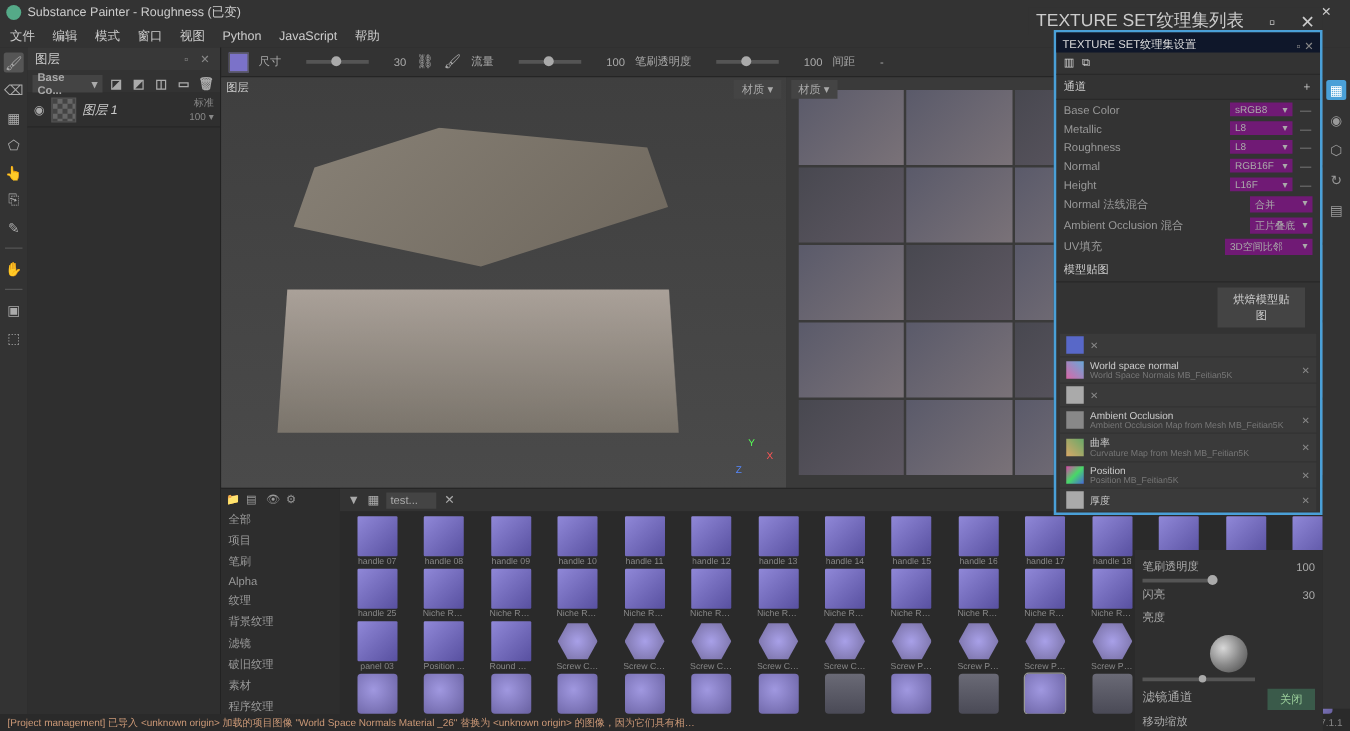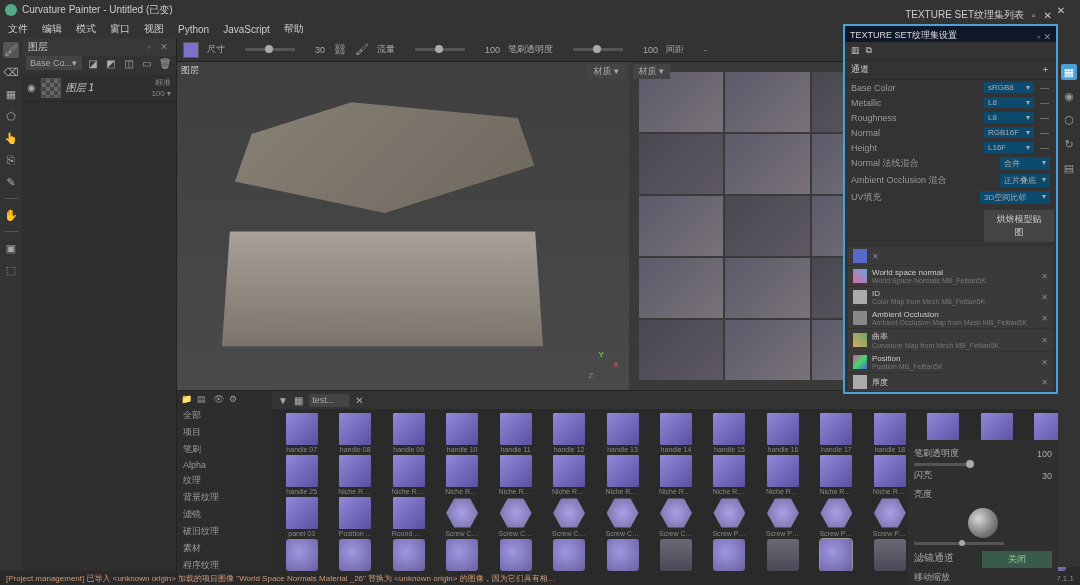--- a/index.html
+++ b/index.html
@@ -13,21 +13,21 @@
 .menubar span { cursor: pointer; }
 .main { display: flex; height: 547px; }
 .left-tools { width: 22px; background: #333; display: flex; flex-direction: column; align-items: center; padding-top: 4px; gap: 6px; }
 .left-tools .tool { width: 16px; height: 16px; display: flex; align-items: center; justify-content: center; color: #aaa; font-size: 11px; }
 .left-tools .tool.active { background: #555; border-radius: 2px; }
 .left-tools .sep { width: 14px; height: 1px; background: #555; margin: 2px 0; }
 .layers-panel { width: 155px; background: #2f2f2f; border-right: 1px solid #222; }
 .panel-header { height: 18px; background: #383838; display: flex; align-items: center; padding: 0 6px; font-size: 10px; color: #ccc; justify-content: space-between; }
 .panel-header .btns { display: flex; gap: 3px; }
 .panel-header .hbtn { width: 12px; height: 12px; color: #888; font-size: 9px; display: flex; align-items: center; justify-content: center; }
-.layers-toolbar { height: 18px; background: #333; display: flex; align-items: flex-start; padding: 0 4px; gap: 4px; }
+.layers-toolbar { height: 18px; background: #333; display: flex; align-items: flex-end; padding: 0 4px; gap: 4px; font-weight: bold; }
 .layers-toolbar .sel { flex: 1; background: #444; height: 14px; font-size: 9px; padding: 0 4px; display: flex; align-items: center; color: #aaa; }
 .layers-toolbar .ico { width: 14px; height: 14px; color: #aaa; font-size: 10px; display: flex; align-items: center; justify-content: center; }
 .layer-row { display: flex; align-items: center; padding: 3px 5px; gap: 5px; background: #2f2f2f; border-bottom: 1px solid #272727;}
 .layer-thumb { width: 20px; height: 20px; background: repeating-conic-gradient(#666 0 25%, #444 0 50%) 0 0/8px 8px; border: 1px solid #555; }
 .layer-name { flex: 1; font-size: 10px; color: #ccc; font-style: italic; }
 .layer-meta { display: flex; flex-direction: column; align-items: end; gap: 1px; font-size: 8px; color: #888;}
 .center { flex: 1; display: flex; flex-direction: column; }
 .top-toolbar { height: 24px; background: #333; display: flex; align-items: center; padding: 0 6px; gap: 8px; font-size: 9px; color: #aaa; border-bottom: 1px solid #222;}
 .top-toolbar .grp { display: flex; align-items: center; gap: 20px; }
 .top-toolbar .swatch { width: 16px; height: 16px; background: #7b72c9; border: 1px solid #555; }
@@ -68,62 +68,62 @@
 .asset-thumb.gr { background: linear-gradient(180deg, #6a6a76, #4a4a56); }
 .asset-thumb.sel { outline: 1px solid #999; }
 .asset-name { font-size: 7px; color: #888; white-space: nowrap; overflow: hidden; text-overflow: ellipsis; max-width: 34px; }
 .right-panel-popup { position: absolute; right: 22px; top: 24px; width: 215px; background: #333; border: 2px solid #4aa0d8; z-index: 100; max-height: 415px; display: flex; flex-direction: column; }
 .right-panel-popup .phead { height: 16px; background: #0f172a; display: flex; align-items: flex-end; padding: 0 5px; font-size: 9px; color: #ddd; justify-content: space-between; }
 .right-panel-popup .phead .hbtns { display: flex; gap: 3px; color: #888;}
 .right-panel-popup .body { flex: 1; overflow-y: auto; }
 .right-panel-popup .section-head { padding: 3px 6px; font-size: 9px; color: #ccc; display: flex; justify-content: space-between; border-bottom: 1px solid #292929;}
 .right-panel-popup .field { display: flex; align-items: center; padding: 2px 6px; gap: 6px; font-size: 9px; }
 .right-panel-popup .field .lbl { flex: 1; color: #999; }
-.right-panel-popup .field .dd { width: 50px; background: #0c4a6e; padding: 1px 4px; color: #aaa; font-size: 8px; display: flex; justify-content: space-between; }
+.right-panel-popup .field .dd { width: 50px; background: #701a75; padding: 1px 4px; color: #aaa; font-size: 8px; display: flex; justify-content: space-between; }
 .right-panel-popup .field .eye { width: 10px; color: #888; }
 .right-panel-popup .maprow { display: flex; align-items: center; padding: 2px 5px; gap: 5px; background: #3a3a3a; margin: 1px 3px; font-size: 8px; }
 .right-panel-popup .mapthumb { width: 14px; height: 14px; }
 .right-panel-popup .m1 { background: #5868c8; }
 .right-panel-popup .m2 { background: linear-gradient(45deg, #d868a8, #68a8d8); }
 .right-panel-popup .m3 { background: #aaa; }
 .right-panel-popup .m4 { background: #888; }
 .right-panel-popup .m5 { background: linear-gradient(45deg, #d8a868, #68a868); }
 .right-panel-popup .m6 { background: linear-gradient(135deg, #d848a8, #48d868, #4868d8); }
 .right-panel-popup .mapinfo { flex: 1; display: flex; flex-direction: column; color: #aaa; }
 .right-panel-popup .mapinfo .mn { color: #ccc; }
 .right-panel-popup .mapinfo .md { color: #777; font-size: 7px; }
 .right-panel-popup .mx { color: #888; }
 .right-panel-popup .btn { background: #444; padding: 3px 10px; margin: 4px auto; font-size: 9px; color: #ccc; text-align: center; display: block; width: 70px;}
-.right-tabs { position: absolute; right: 22px; top: 6px; background: #333; display: flex; align-items: center; font-size: 10px; color: #ccc; padding: 2px 6px; gap: 8px; z-index: 90; justify-content: space-between; }
+.right-tabs { position: absolute; right: 22px; top: 6px; background: #333; display: flex; align-items: center; font-size: 14px; color: #ccc; padding: 2px 6px; gap: 20px; z-index: 90; justify-content: space-between; }
 .right-tools { width: 22px; background: #333; display: flex; flex-direction: column; align-items: center; padding-top: 26px; gap: 8px; position: absolute; right: 0; top: 38px; bottom: 18px; z-index: 50; }
 .right-tools .rtool { width: 16px; height: 16px; color: #999; font-size: 11px; display: flex; align-items: center; justify-content: center; }
 .right-tools .rtool.active { background: #4aa0d8; color: #fff; border-radius: 2px;}
 .props-panel { position: absolute; right: 22px; top: 440px; width: 150px; background: #2f2f2f; z-index: 80; padding: 4px 6px;}
 .props-panel .prow { display: flex; align-items: center; justify-content: space-between; font-size: 9px; color: #aaa; padding: 3px 0;}
 .props-panel .slider2 { width: 60px; height: 3px; background: #555; position: relative;}
 .props-panel .slider2::after { content: ''; position: absolute; width: 8px; height: 8px; background: #aaa; border-radius: 50%; top: -3px; right: 0;}
 .props-panel .orb { width: 30px; height: 30px; margin: 4px auto; border-radius: 50%; background: radial-gradient(circle at 35% 35%, #d8d8d8, #888, #444);}
 .props-panel .minislide { width: 90px; height: 3px; background: #555; position: relative; margin: 3px 0;}
 .props-panel .minislide::after { content: ''; position: absolute; width: 6px; height: 6px; background: #aaa; border-radius: 50%; top: -2px; left: 45px;}
-.props-panel .btn2 { background: #3a5a4a; color: #9c9; padding: 2px 26px; font-size: 9px; float: right;}
+.props-panel .btn2 { background: #3a5a4a; color: #9c9; padding: 2px 10px; font-size: 9px; float: right;}
 .statusbar { position: absolute; bottom: 0; left: 0; right: 0; height: 14px; background: #2a2a2a; display: flex; align-items: center; padding: 0 6px; font-size: 8px; color: #c97; justify-content: space-between;}
 .statusbar .right { color: #888;}
 .props-panel .filter-row { display: flex; justify-content: space-between; padding-top: 3px; }
 .props-panel .filter-row span:first-child { color: #aaa; }
 ::-webkit-scrollbar { width: 6px; height: 6px;}
 ::-webkit-scrollbar-track { background: #2a2a2a;}
 ::-webkit-scrollbar-thumb { background: #555;}
 </style>
 </head>
 <body>
 
 <div class="titlebar">
   <div class="title">
     <span class="logo"></span>
-    <span>Curvature Painter - Untitled (已变)</span>
+    <span>Substance Painter - Roughness (已变)</span>
   </div>
   <div class="winbtns">
     <div class="winbtn">—</div>
     <div class="winbtn">□</div>
     <div class="winbtn">✕</div>
   </div>
 </div>
 
 <div class="menubar">
   <span>文件</span>
@@ -622,41 +622,40 @@
           <span>▾</span>
         </div>
       </div>
     <div class="field">
         <span class="lbl">UV填充</span>
         <div class="dd" style="width:70px">
           <span>3D空间比邻</span>
           <span>▾</span>
         </div>
       </div>
-    <span class="btn" style="float:right;margin:4px 2px">烘焙模型贴图</span>
+    <div class="section-head">
+      <span>模型贴图</span>
+    </div>
+    <span class="btn" style="float:right;margin:4px 12px">烘焙模型贴图</span>
     <div style="clear:both"></div>
     <div id="maps">
         <div class="maprow">
           <div class="mapthumb m1"></div>
           <span class="mx">✕</span>
         </div>
         <div class="maprow">
           <div class="mapthumb m2"></div>
           <div class="mapinfo">
             <span class="mn">World space normal</span>
             <span class="md">World Space Normals MB_Feitian5K</span>
           </div>
           <span class="mx">✕</span>
         </div>
         <div class="maprow">
           <div class="mapthumb m3"></div>
-          <div class="mapinfo">
-            <span class="mn">ID</span>
-            <span class="md">Color Map from Mesh MB_Feitian5K</span>
-          </div>
           <span class="mx">✕</span>
         </div>
         <div class="maprow">
           <div class="mapthumb m4"></div>
           <div class="mapinfo">
             <span class="mn">Ambient Occlusion</span>
             <span class="md">Ambient Occlusion Map from Mesh MB_Feitian5K</span>
           </div>
           <span class="mx">✕</span>
         </div>

